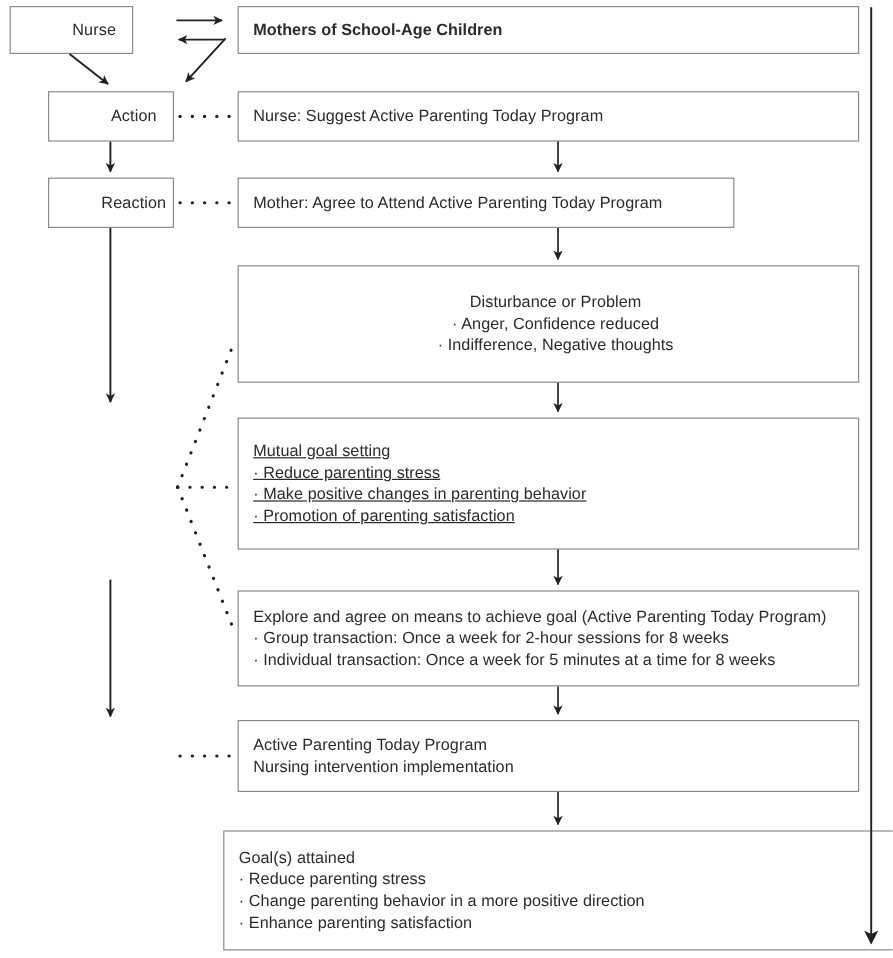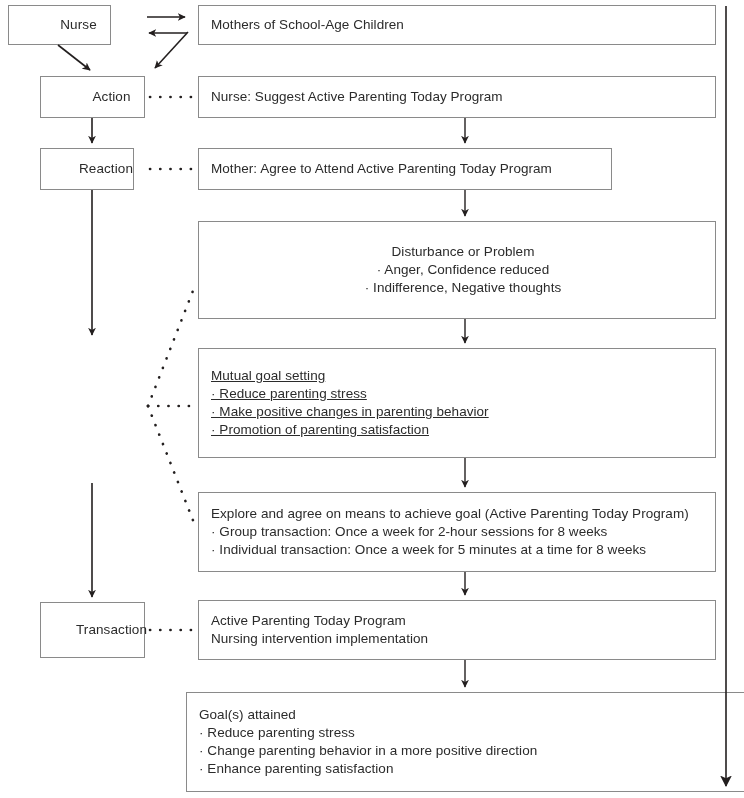--- a/index.html
+++ b/index.html
@@ -82,30 +82,27 @@
 <div id="canvas">
 
   <div class="box left" style="left:8px;  top:5px;   width:103px; height:40px;">
     <span class="box-label">Nurse</span>
   </div>
 
   <div class="box left" style="left:40px; top:76px;  width:105px; height:42px;">
     <span class="box-label">Action</span>
   </div>
 
-  <div class="box left" style="left:40px; top:148px; width:94px; height:42px;">
+  <div class="box left" style="left:40px; top:148px; width:105px; height:42px;">
     <span class="box-label">Reaction</span>
   </div>
 
 
-  <div class="box left" style="left:40px; top:602px; width:105px; height:56px;">
-    <span class="box-label">Transaction</span>
-  </div>
-
-  <div class="box right" style="left:198px; top:5px; width:518px; height:40px;">
+
+  <div class="box right" style="left:198px; top:5px; width:518px; height:40px;font-weight:bold;">
     <div class="line">Mothers of School-Age Children</div>
   </div>
 
   <div class="box right" style="left:198px; top:76px; width:518px; height:42px;">
     <div class="line">Nurse: Suggest Active Parenting Today Program</div>
   </div>
 
   <div class="box right" style="left:198px; top:148px; width:414px; height:42px;">
     <div class="line">Mother: Agree to Attend Active Parenting Today Program</div>
   </div>

